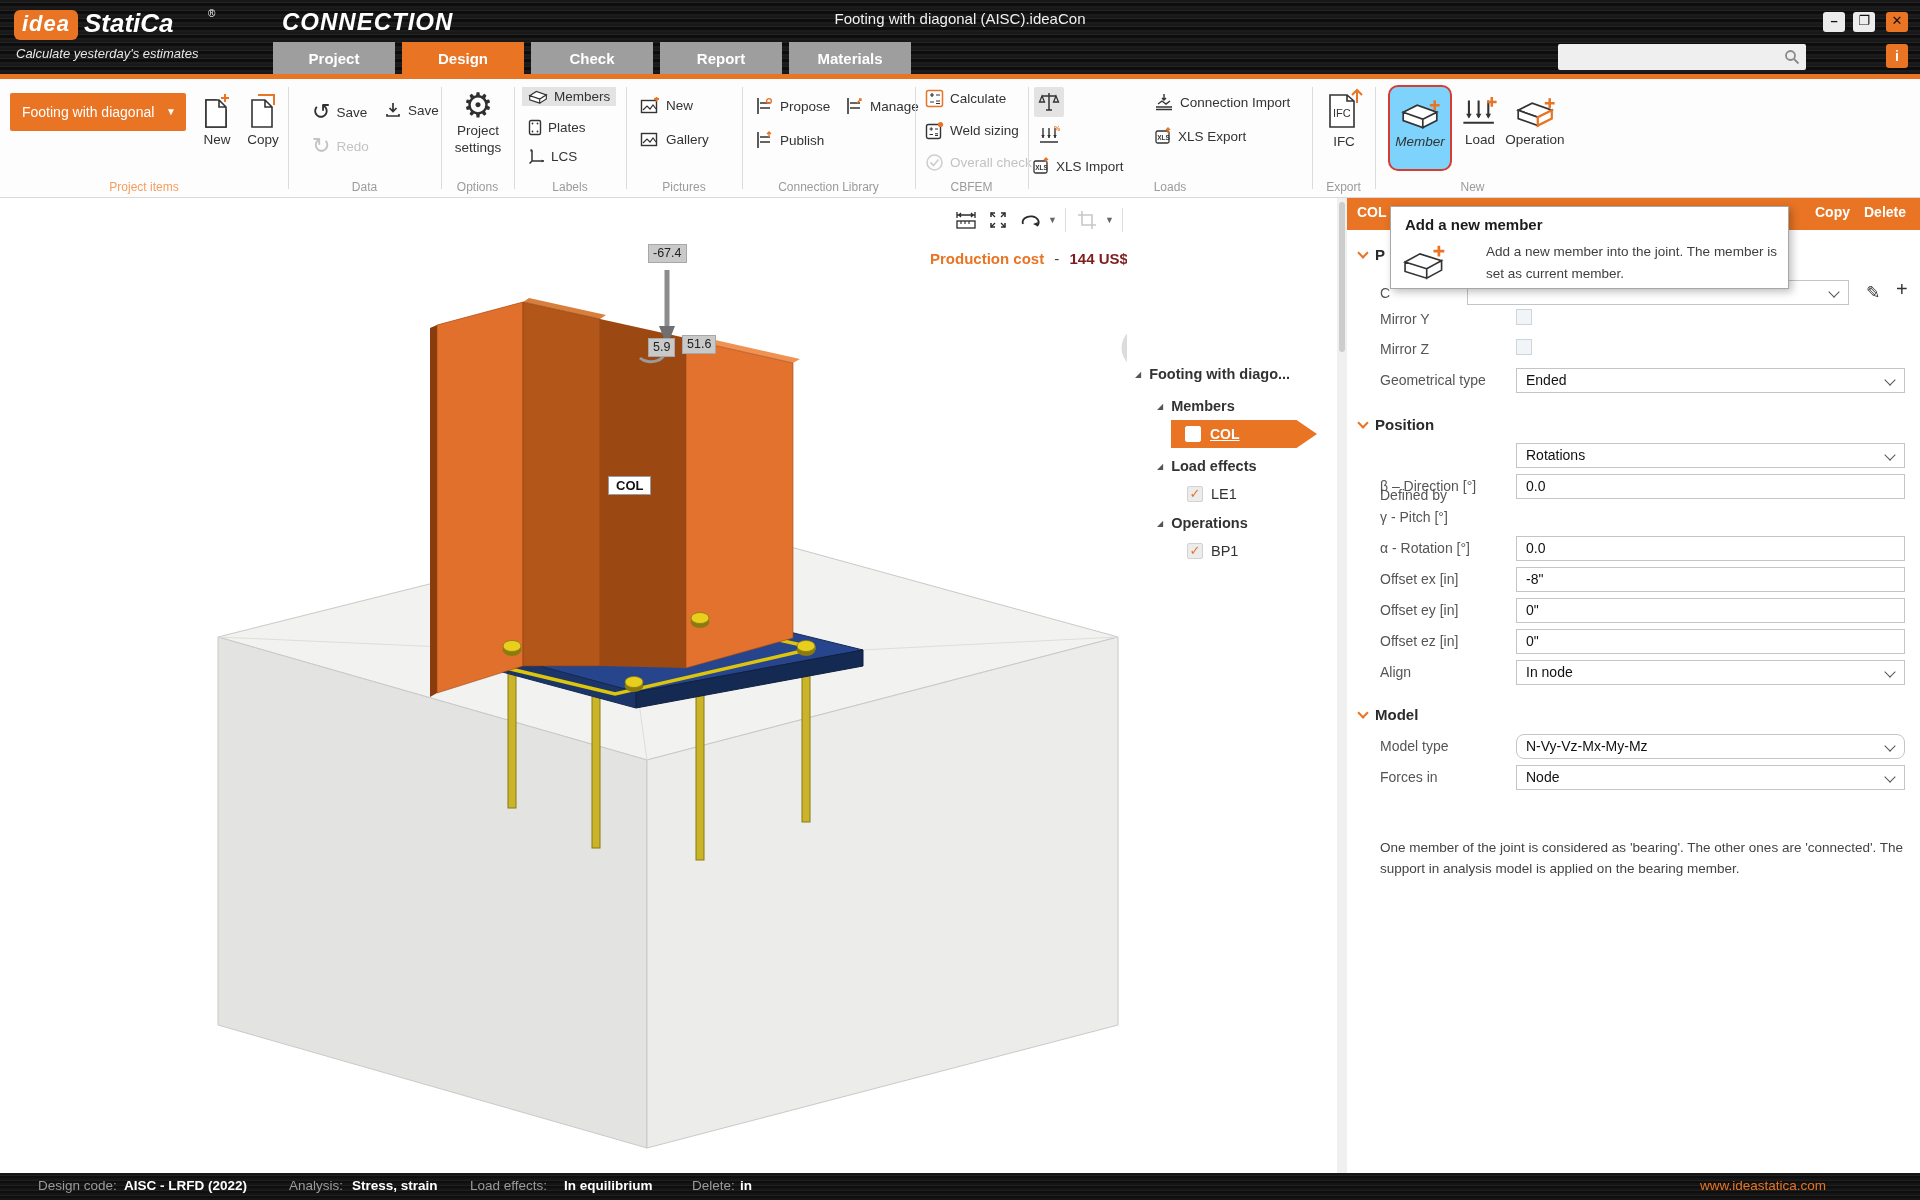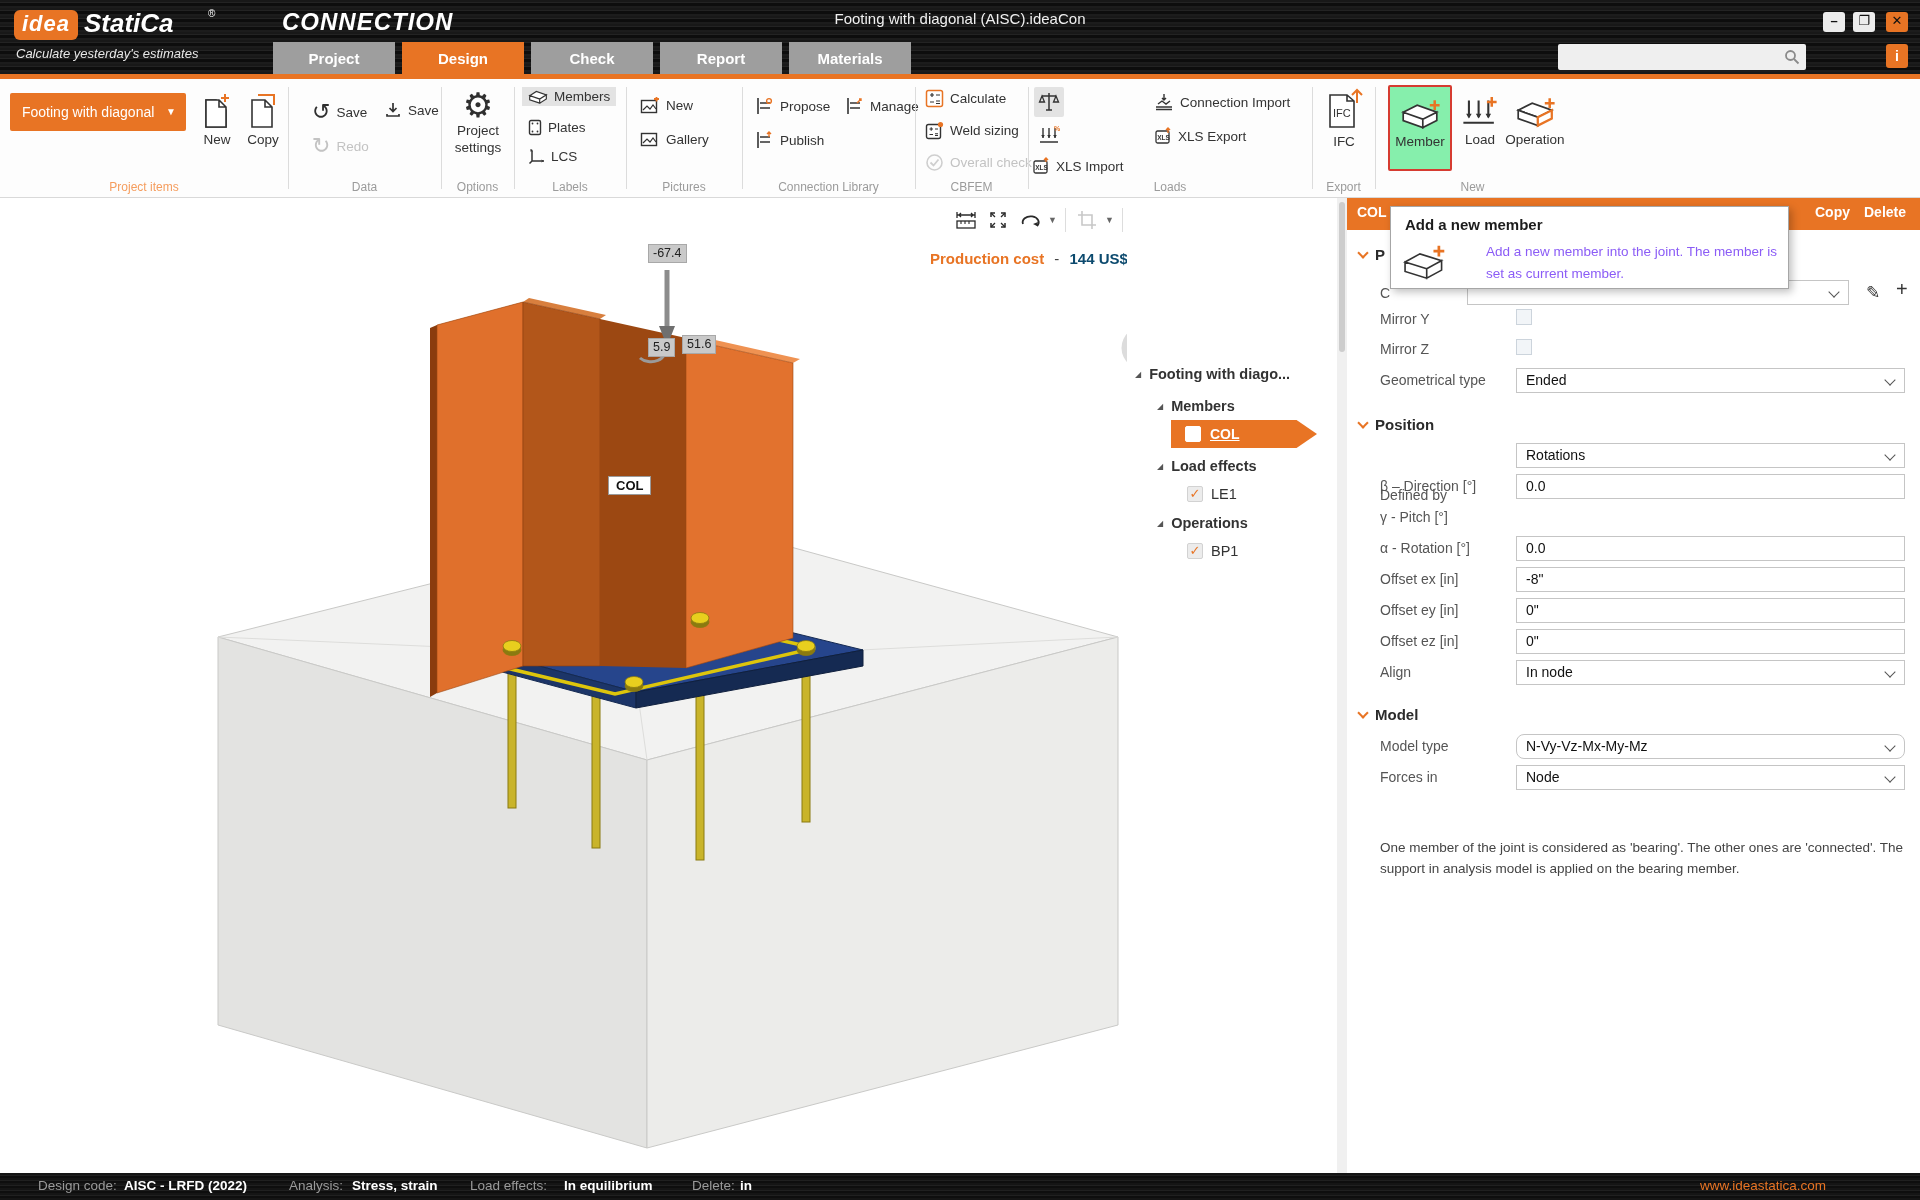--- a/index.html
+++ b/index.html
@@ -37,34 +37,34 @@
   .rgroup-label.orange { color:#f59d5e; }
   .rdivider { position:absolute; top:8px; width:1px; height:102px; background:#dcdcdc; }
   .rbtn-small { position:absolute; display:flex; align-items:center; gap:6px; font-size:13.5px; color:#333; cursor:pointer; white-space:nowrap; }
   .rbtn-small.disabled { color:#c3c3c3; }
   .rbtn-big { position:absolute; text-align:center; font-size:13.5px; color:#333; cursor:pointer; }
   .sel-bg { background:#e3e3e3; }
   .proj-drop { left:10px; top:14px; width:176px; height:38px; background:#e87424; border-radius:2px; color:#fff;
     font-size:14px; line-height:38px; padding-left:12px; cursor:pointer; }
   .proj-drop .caret { position:absolute; right:10px; top:0; font-size:10px; }
   .icon-txt { font-size:22px; color:#2f2f2f; line-height:22px; }
-  .member-hl { border:2px solid #d63c31; background:#86efac; border-radius:2px; }
+  .member-hl { border:2px solid #d63c31; background:#7dd3fc; border-radius:10px;font-style:italic; }
 
   
   .viewport { left:0; top:198px; width:1337px; height:975px; background:#fff; }
   .vtoolbar { position:absolute; left:952px; top:8px; display:flex; align-items:center; gap:4px; }
   .vt-btn { width:28px; height:28px; display:flex; align-items:center; justify-content:center; cursor:pointer; border-radius:2px; color:#2a2a2a; }
   .vt-btn.active { background:#dcdcdc; }
   .vt-btn.disabled { color:#c8c8c8; }
   .vt-sep { width:1px; height:24px; background:#ddd; margin:0 3px; }
   .vt-chev { width:10px; color:#666; font-size:9px; cursor:pointer; }
   .prodcost { position:absolute; left:930px; top:52px; font-size:15px; white-space:nowrap; }
   .prodcost .lbl { color:#e87424; font-weight:bold;margin-top:26px; }
   .prodcost .sep { color:#444; margin:0 6px; }
-  .prodcost .val { color:#0c4a6e; font-weight:bold; }
+  .prodcost .val { color:#7f1d1d; font-weight:bold; }
   .dimtag { position:absolute; background:#c9c9c9; border:1px solid #a8a8a8; color:#222; font-size:12.5px; padding:0 4px; line-height:17px; }
   .coltag { position:absolute; background:#fff; border:1px solid #9a9a9a; color:#111; font-weight:bold; font-size:13px; padding:1px 7px; }
 
   
   .tree { left:1127px; top:198px; width:210px; height:975px; background:#fff; font-size:14.5px; color:#333; }
   .titem { position:absolute; display:flex; align-items:center; gap:8px; cursor:pointer; white-space:nowrap; }
   .titem b { font-weight:bold; }
   .tri { font-size:8px; color:#555; }
   .cb { width:16px; height:16px; border-radius:2px; background:#ececec; border:1px solid #d2d2d2;
     color:#e87424; font-weight:bold; font-size:13px; line-height:14px; text-align:center; }
@@ -86,21 +86,21 @@
   .pselect { position:absolute; left:169px; width:389px; height:25px; border:1px solid #c5c5c5; background:#fff;
     font-size:14px; color:#111; padding-left:9px; line-height:23px; cursor:pointer; }
   .chev { position:absolute; right:10px; top:7px; width:8px; height:8px; border-right:1.6px solid #555; border-bottom:1.6px solid #555; transform:rotate(45deg); }
   .pcheck { position:absolute; left:169px; width:16px; height:16px; background:#f2f5f8; border:1px solid #ccd4dc; cursor:pointer; }
   .psection { position:absolute; left:12px; display:flex; gap:8px; align-items:center; font-size:15px; font-weight:bold; color:#2b2b2b; cursor:pointer; }
   .psection .schev { width:8px; height:8px; border-right:2px solid #e87424; border-bottom:2px solid #e87424; transform:rotate(45deg); margin-top:-4px; }
   .pnote { position:absolute; left:33px; width:530px; font-size:13.5px; color:#444; line-height:1.55; }
   .tooltip { position:absolute; left:43px; top:8px; width:399px; height:83px; background:#fff; border:1px solid #a6a6a6;
     box-shadow:3px 3px 8px rgba(0,0,0,.25); z-index:5; }
   .tooltip .tt-title { position:absolute; left:14px; top:9px; font-size:15px; font-weight:bold; color:#1c1c1c; }
-  .tooltip .tt-text { position:absolute; left:95px; top:34px; width:292px; font-size:13.5px; color:#8b5cf6; line-height:1.6; }
+  .tooltip .tt-text { position:absolute; left:95px; top:34px; width:292px; font-size:13.5px; color:#404040; line-height:1.6; }
 
   
   .statusbar { left:0; top:1173px; width:1920px; height:27px;
     background:repeating-linear-gradient(180deg,#151515 0 2px,#202020 2px 3px,#0e0e0e 3px 5px); }
   .st-lbl { position:absolute; top:5px; color:#9a9a9a; font-size:13.5px; }
   .st-val { position:absolute; top:5px; color:#fff; font-weight:bold; font-size:13.5px; }
   .st-link { position:absolute; top:5px; color:#e87424; font-size:13.5px; cursor:pointer; }
   svg text { font-family:"Liberation Sans",sans-serif; }
 </style>
 </head>

